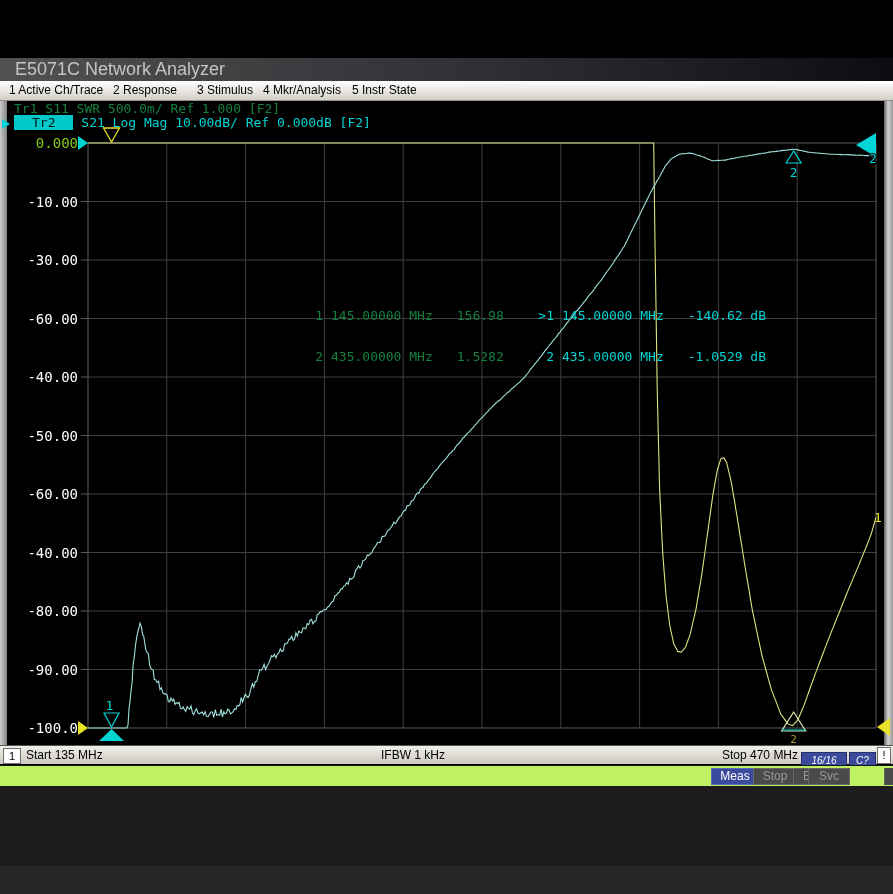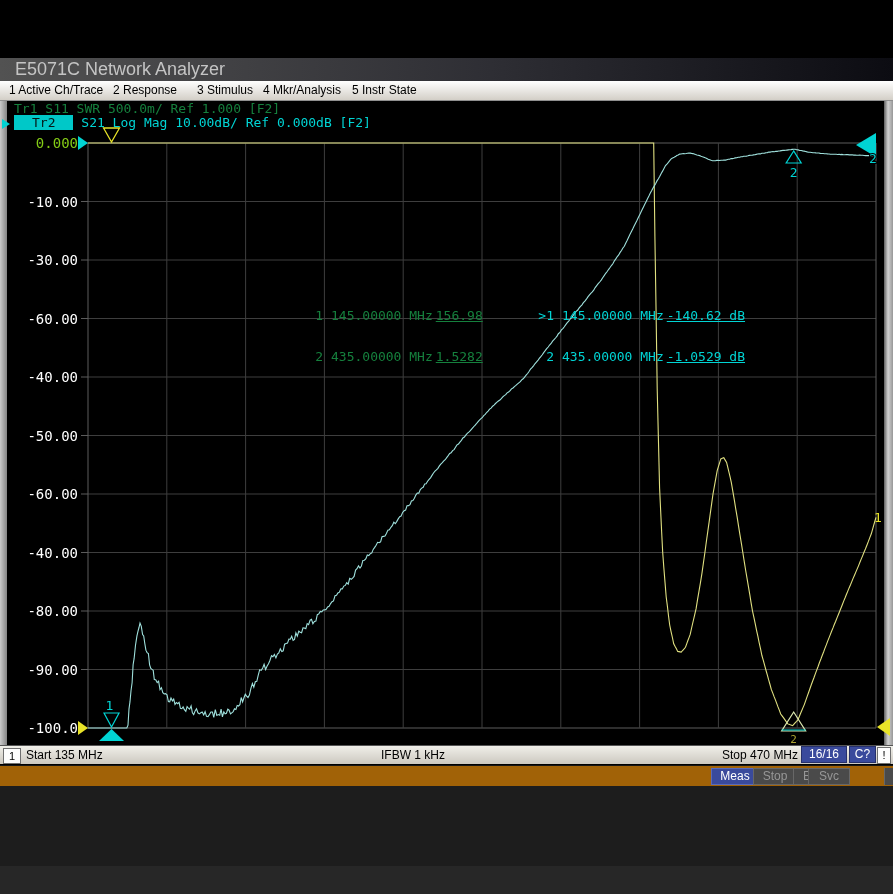--- a/index.html
+++ b/index.html
@@ -21,43 +21,43 @@
   .tr2arrow{position:absolute;left:2px;top:119px;width:0;height:0;z-index:1;
     border-left:8px solid #00d4d4;border-top:5px solid transparent;border-bottom:5px solid transparent;}
 
   .ylab{position:absolute;left:14px;width:64px;text-align:right;
     font:14px "DejaVu Sans Mono",monospace;color:#ffffff;z-index:3;}
   .ylab.ref{color:#84cc16;}
 
   .mread{position:absolute;font:13px "DejaVu Sans Mono",monospace;line-height:13.5px;white-space:pre;z-index:3;}
   .mn{display:inline-block;min-width:17px;text-align:right;}
   .mf{margin-left:8px;}
-  .mv{margin-left:3px;text-decoration:underline;}
+  .mv{margin-left:24px;}
 
   svg#plot{position:absolute;left:0;top:100px;z-index:2;}
 
   
   .lstrip{left:0;top:101px;width:7px;height:644px;
     background:linear-gradient(to right,#cbcbcb,#858585);}
   .rstrip{left:884px;top:101px;width:9px;height:644px;
     background:linear-gradient(to right,#5f5f5f,#d2d2d2 45%,#979797);}
 
   
   .sbar1{left:0;top:745px;width:893px;height:19px;
     background:linear-gradient(#f0efe9,#ccc8c0);border-top:1px solid #555;box-sizing:border-box;font-size:12px;color:#000;}
   .chanbox{position:absolute;left:3px;top:2px;width:16px;height:14px;background:#fdfdfd;
     border:1px solid #6f6f6f;text-align:center;line-height:14px;font-size:11px;color:#000;}
   .sb1txt{position:absolute;top:2px;white-space:nowrap;}
-  .badge{position:absolute;top:0;height:15px;line-height:15px;text-align:center;
-    background:#3a4a9c;color:#fff;font-size:12px;border:1px solid #26306b;box-sizing:content-box;}
+  .badge{position:absolute;top:6px;height:15px;line-height:15px;text-align:center;
+    background:#3a4a9c;color:#fff;font-size:10px;border:1px solid #26306b;box-sizing:content-box;font-style:italic;}
   .warnbox{position:absolute;top:1px;width:12px;height:15px;line-height:15px;text-align:center;
     background:#fdfdfd;color:#000;border:1px solid #6f6f6f;font-size:11px;}
 
   
-  .sbar2{left:0;top:765px;width:893px;height:30px;background:#a16207;border-top:1px solid #161616;box-sizing:border-box;}
+  .sbar2{left:0;top:765px;width:893px;height:30px;background:#bef264;border-top:1px solid #161616;box-sizing:border-box;}
   .s2box{position:absolute;top:2px;height:15px;line-height:15px;padding:0 6px;font-size:12px;
     background:#4a4a4a;color:#979797;border:1px solid #676767;box-sizing:content-box;text-align:center;}
   .s2box.active{background:#3a4a9c;color:#ffffff;border-color:#5a6ab8;}
   .s2sliver{position:absolute;top:2px;left:884px;width:9px;height:17px;background:#4a4a4a;border-left:1px solid #676767;}
 
   .botdark1{left:0;top:786px;width:893px;height:80px;background:#1d1d1d;}
   .botdark2{left:0;top:866px;width:893px;height:28px;background:#272727;}
 </style>
 </head>
 <body>

